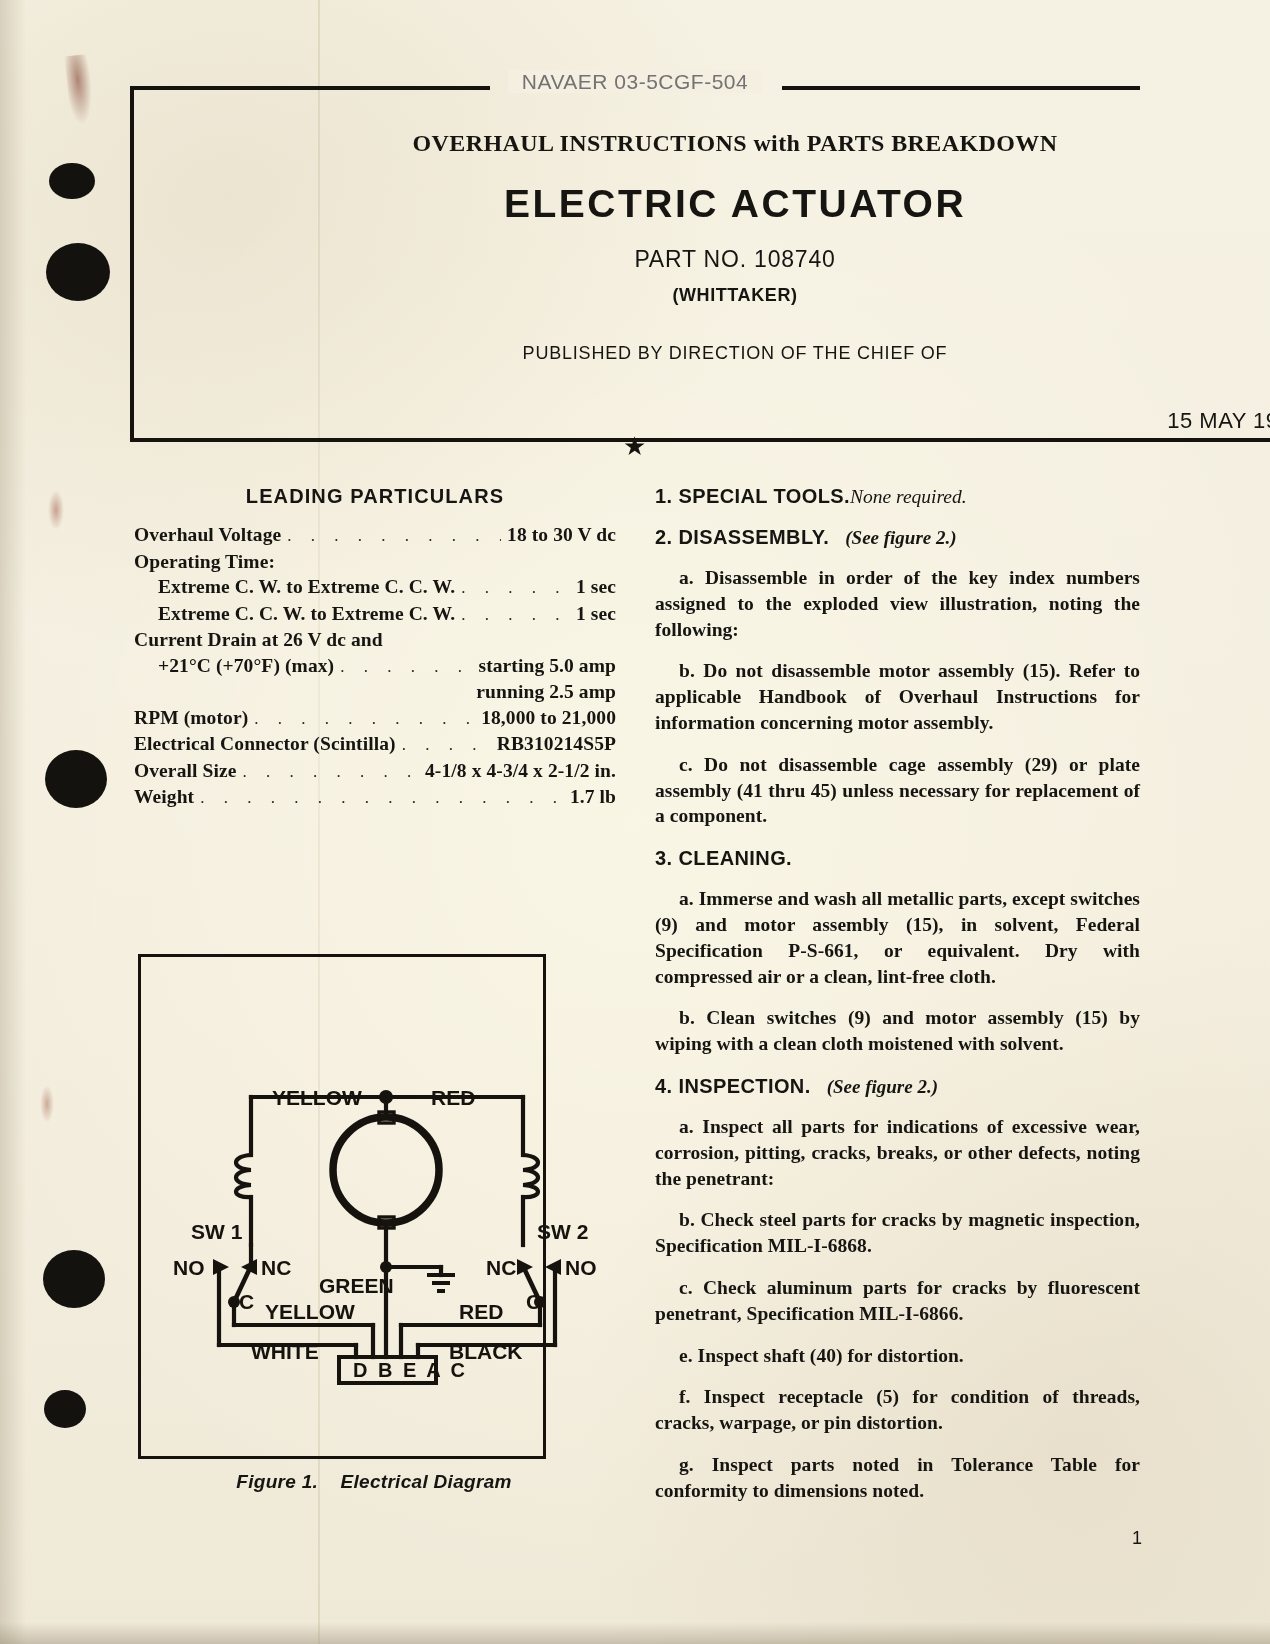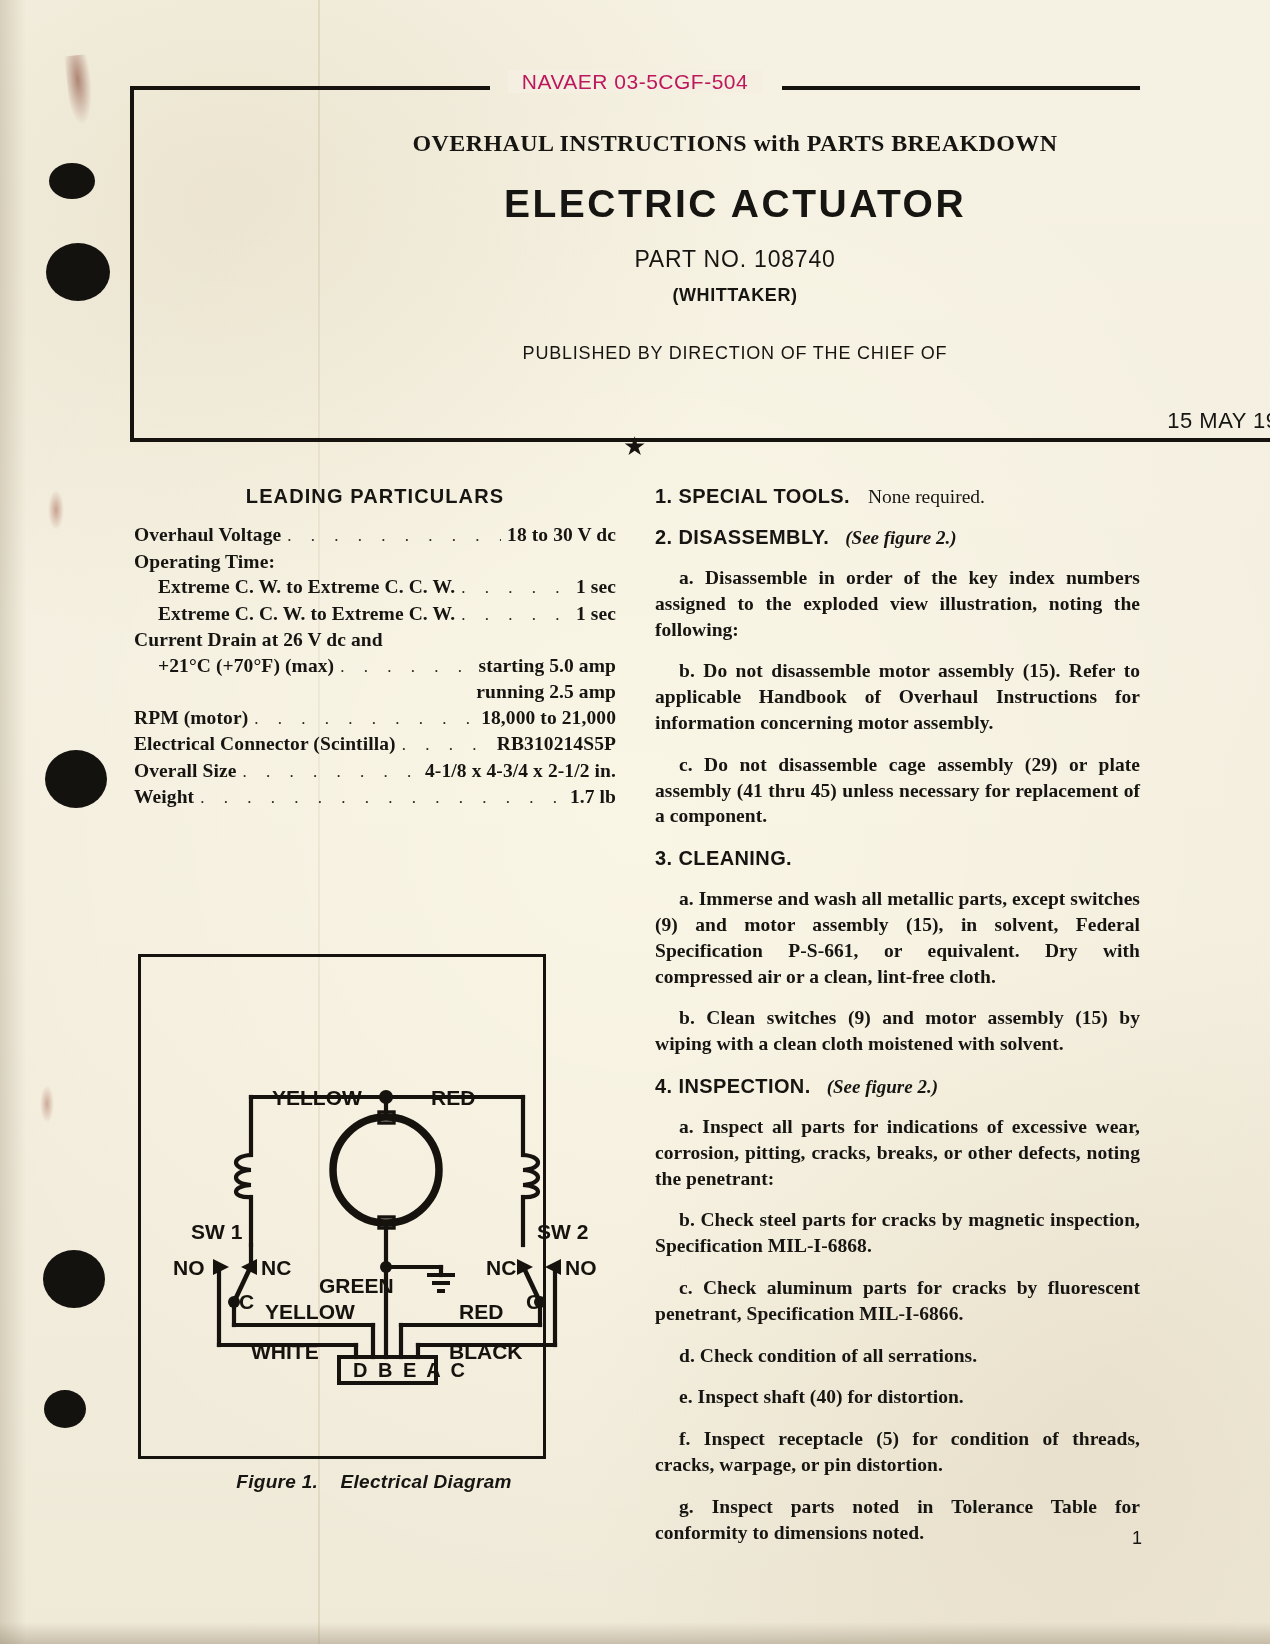--- a/index.html
+++ b/index.html
@@ -51,21 +51,21 @@
     background:radial-gradient(ellipse at 50% 50%, rgba(150,70,50,.45), rgba(150,70,50,0) 70%);
     pointer-events:none;}
   .smudge3{position:absolute;left:40px;top:1085px;width:14px;height:38px;
     background:radial-gradient(ellipse at 50% 50%, rgba(150,70,50,.40), rgba(150,70,50,0) 70%);
     pointer-events:none;}
 
   
   #doc-number{
     position:absolute;left:0;top:70px;width:1270px;text-align:center;
     font-family:"Liberation Sans", sans-serif;
-    font-size:21px;letter-spacing:.5px;color:#be185d;z-index:4;
+    font-size:21px;letter-spacing:.5px;color:#737373;z-index:4;
   }
   #doc-number span{background:#f4efe1;padding:0 14px;}
   .rule-left,.rule-right{
     position:absolute;top:86px;height:4px;background:#16130f;z-index:3;
   }
   .rule-left{left:130px;width:360px;}
   .rule-right{left:782px;width:358px;}
 
   #title-box{
     position:absolute;left:130px;top:86px;width:1210px;height:356px;
@@ -145,21 +145,21 @@
     font-family:"Liberation Sans", sans-serif;font-weight:bold;font-size:20px;
     letter-spacing:.4px;margin-top:18px;margin-bottom:2px;
   }
   .sec-head:first-child{margin-top:0;}
   .sec-head .note{
     font-family:"Liberation Serif", serif;font-style:italic;font-weight:bold;
     font-size:19px;margin-left:16px;letter-spacing:0;
   }
   .sec-head .plain{
     font-family:"Liberation Serif", serif;font-weight:400;font-size:19.5px;
-    margin-left:18px;letter-spacing:0;
+    letter-spacing:0;font-style:italic;
   }
   .para{
     font-size:19.5px;line-height:25.8px;text-align:justify;
     text-indent:24px;margin-top:16px;letter-spacing:.05px;
     font-weight:600;
   }
   #page-num{
     position:absolute;right:128px;top:1528px;
     font-family:"Liberation Sans", sans-serif;font-size:18px;
   }
@@ -364,19 +364,18 @@
     <div class="para">a. Disassemble in order of the key index numbers assigned to the exploded view illustration, noting the following:</div>
     <div class="para">b. Do not disassemble motor assembly (15). Refer to applicable Handbook of Overhaul Instructions for information concerning motor assembly.</div>
     <div class="para">c. Do not disassemble cage assembly (29) or plate assembly (41 thru 45) unless necessary for replacement of a component.</div>
     <div class="sec-head"><span>3.</span> <span>CLEANING.</span></div>
     <div class="para">a. Immerse and wash all metallic parts, except switches (9) and motor assembly (15), in solvent, Federal Specification P-S-661, or equivalent. Dry with compressed air or a clean, lint-free cloth.</div>
     <div class="para">b. Clean switches (9) and motor assembly (15) by wiping with a clean cloth moistened with solvent.</div>
     <div class="sec-head"><span>4.</span> <span>INSPECTION.</span><span class="note">(See figure 2.)</span></div>
     <div class="para">a. Inspect all parts for indications of excessive wear, corrosion, pitting, cracks, breaks, or other defects, noting the penetrant:</div>
     <div class="para">b. Check steel parts for cracks by magnetic inspection, Specification MIL-I-6868.</div>
     <div class="para">c. Check aluminum parts for cracks by fluorescent penetrant, Specification MIL-I-6866.</div>
-    <div class="para">d. Check condition of all serrations.</div>
     <div class="para">e. Inspect shaft (40) for distortion.</div>
     <div class="para">f. Inspect receptacle (5) for condition of threads, cracks, warpage, or pin distortion.</div>
     <div class="para">g. Inspect parts noted in Tolerance Table for conformity to dimensions noted.</div>
   </div>
 
 <div id="page-num">1</div>
 
 </body></html>

